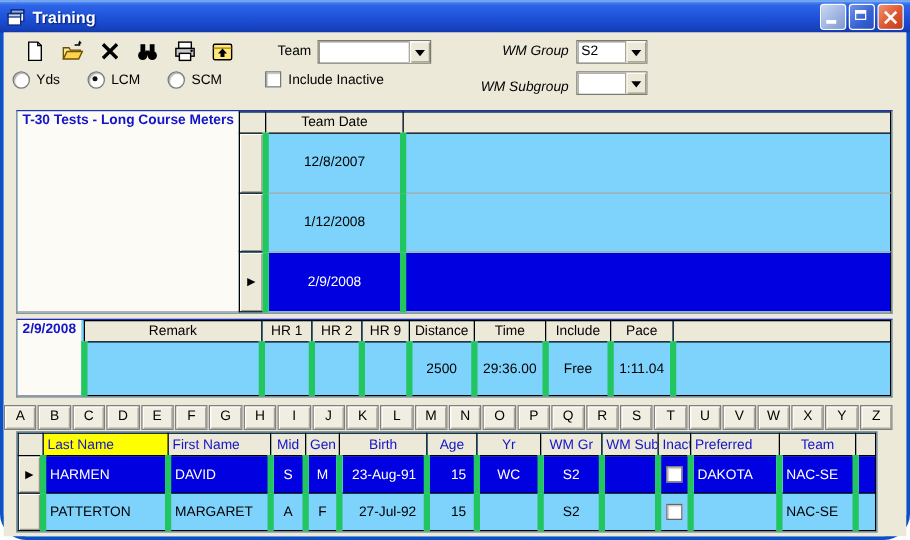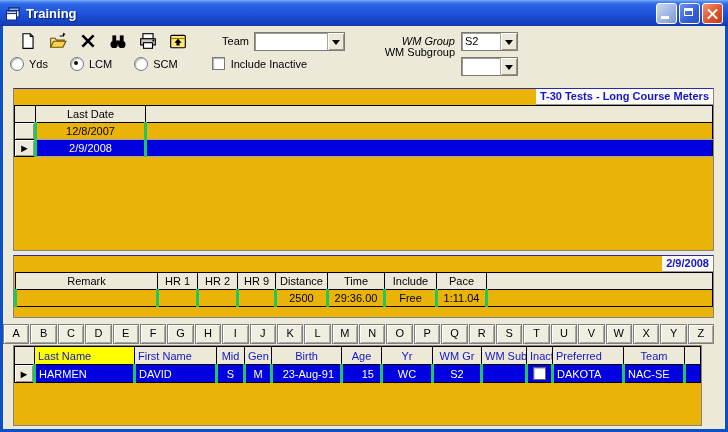--- a/index.html
+++ b/index.html
@@ -1,18 +1,18 @@
 <!DOCTYPE html>
 <html style="--sel: #0000E0; --hl: #FFFF00;"><head>
 <meta charset="utf-8">
 <style>
   html,body{margin:0;padding:0;width:728px;height:432px;overflow:hidden;
     font-family:"Liberation Sans",sans-serif;-webkit-font-smoothing:antialiased;}
   .window{position:absolute;inset:0;background:#ECE9D8;
-    border-left:3px solid #0C50C8;border-right:3px solid #0C50C8;border-bottom:3px solid #0C50C8;box-sizing:border-box;}
+    border-left:3px solid #0C50C8;border-right:3px solid #0C50C8;border-bottom:3px solid #0C50C8;box-sizing:border-box;border-radius:21px;}
   
   .titlebar{position:absolute;left:-3px;right:-3px;top:0;height:26px;
     background:linear-gradient(180deg,#5A96F2 0%,#2E66E8 12%,#1D50D6 55%,#153FBA 92%,#1236A4 100%);
     display:flex;align-items:center;padding:0 5px;box-sizing:border-box;
     border-top:1px solid #6FA3F5;}
   .titlebar .apptitle{color:#fff;font-weight:bold;font-size:13px;margin-left:5px;
     text-shadow:1px 1px 1px #09207E;flex:1;}
   .appicon{width:16px;height:16px;display:inline-block;}
   .winbtns{display:flex;gap:2px;}
   .wbtn{width:21px;height:21px;border-radius:3px;border:1px solid #fff;
@@ -42,29 +42,29 @@
     border-left:4px solid transparent;border-right:4px solid transparent;border-top:5px solid #000;}
   
   .filters{position:absolute;left:7px;top:31px;display:flex;align-items:flex-start;font-size:11px;}
   .rad{display:flex;align-items:center;margin-right:22px;}
   .rb{width:12px;height:12px;border-radius:50%;background:#fff;margin-right:5px;
     border:1px solid #787878;box-shadow:inset 1px 1px 1px #b0b0b0;position:relative;}
   .rb.on::after{content:"";position:absolute;left:3px;top:3px;width:4px;height:4px;border-radius:50%;background:#111;}
   .cbx{width:13px;height:13px;background:#fff;border:1px solid #787878;
     box-shadow:inset 1px 1px 1px #b0b0b0;margin-right:6px;box-sizing:border-box;}
   
-  .panel{position:absolute;background:#eab308;border:1px solid #848284;border-top:1px solid #2A2AB0;
-    box-sizing:border-box;display:flex;flex-direction:column;overflow:hidden;align-items:flex-end;}
+  .panel{position:absolute;background:#7dd3fc;border:1px solid #848284;border-top:1px solid #2A2AB0;
+    box-sizing:border-box;display:flex;flex-direction:row;overflow:hidden;}
   .ptitle{background:#FCFBF6;font-size:11px;font-weight:bold;color:#1414C8;
     padding:1px 4px 2px 4px;border-bottom:1px solid #9a9a9a;flex:0 0 auto;}
   .filler{flex:1;background:#D4D0C8;}
   table{border-collapse:collapse;table-layout:fixed;width:100%;font-size:11px;}
   td,th{padding:0 3px;height:17px;overflow:hidden;white-space:nowrap;font-weight:normal;box-sizing:border-box;}
   th{background:#ECE9D8;border:1px solid #000;text-align:center;}
-  td{border-left:3px solid #22c55e;border-right:1px solid #000;}
+  td{border-left:5px solid #22c55e;border-right:1px solid #000;}
   .grid td{border-bottom:1px solid #000;margin-top:40px;}
   .tests td{border-bottom:1px solid #A8A8A0;}
   td.selcell{background:#ECE9D8;border:1px solid #000;
     box-shadow:inset 1px 1px 0 #fff, inset -1px -1px 0 #9a9786;text-align:center;padding:0;}
   tr.selrow td{background:var(--sel,#0000E0);color:#fff;}
   tr.selrow td.selcell{background:#ECE9D8;color:#000;}
   .a-l{text-align:left}.a-c{text-align:center}.a-r{text-align:right;padding-right:6px}
   th.hl{background:var(--hl,#FFFF00);color:#1414C8;text-align:left;}
   .sw th{color:#1414C8;height:18px;}
   .sw td{height:18px;}
@@ -168,45 +168,50 @@
       </span>
       <span class="rad">
         <span class="rb"></span>
         <span>SCM</span>
       </span>
       <span class="rad" style="margin-left:12px;">
         <span class="cbx"></span>
         <span>Include Inactive</span>
       </span>
     </div>
-    <span class="lbl r" style="left:342px;top:20px;width:110px;">WM Subgroup</span>
+    <span class="lbl r" style="left:342px;top:38px;width:110px;font-style:italic;">WM Subgroup</span>
     <div class="combo" style="left:458px;top:31px;width:57px;">
       <span class="val"></span>
       <span class="btn"></span>
     </div>
 
     <div class="panel" style="left:10px;top:62px;width:701px;height:163px;">
       <div class="ptitle">T-30 Tests - Long Course Meters</div>
       <table class="tests">
         <colgroup>
             <col style="width:21px">
             <col style="width:110px">
             <col>
           </colgroup>
         <thead>
             <tr>
           <th></th>
-          <th>Last Date</th>
+          <th>Team Date</th>
           <th></th>
         </tr>
           </thead>
         <tbody id="tests-body">
             <tr>
               <td class="selcell"></td>
               <td class="a-c">12/8/2007</td>
+              <td></td>
+            </tr>
+            <tr>
+              <td class="selcell"></td>
+              <td class="a-c">1/12/2008</td>
               <td></td>
             </tr>
             <tr class="selrow">
               <td class="selcell">►</td>
               <td class="a-c">2/9/2008</td>
               <td></td>
             </tr>
           </tbody>
       </table>
       <div class="filler"></div>
@@ -331,19 +336,35 @@
               <td class="a-r">23-Aug-91</td>
               <td class="a-r">15</td>
               <td class="a-c">WC</td>
               <td class="a-c">S2</td>
               <td class="a-c"></td>
               <td class="a-c"><span class="cellcb"></span></td>
               <td class="a-l">DAKOTA</td>
               <td class="a-l">NAC-SE</td>
               <td></td>
             </tr>
+            <tr>
+              <td class="selcell"></td>
+              <td class="a-l">PATTERTON</td>
+              <td class="a-l">MARGARET</td>
+              <td class="a-c">A</td>
+              <td class="a-c">F</td>
+              <td class="a-r">27-Jul-92</td>
+              <td class="a-r">15</td>
+              <td class="a-c"></td>
+              <td class="a-c">S2</td>
+              <td class="a-c"></td>
+              <td class="a-c"><span class="cellcb"></span></td>
+              <td class="a-l"></td>
+              <td class="a-l">NAC-SE</td>
+              <td></td>
+            </tr>
           </tbody>
       </table>
       <div class="filler"></div>
     </div>
 
   </div>
 </div>
 
 </body></html>

